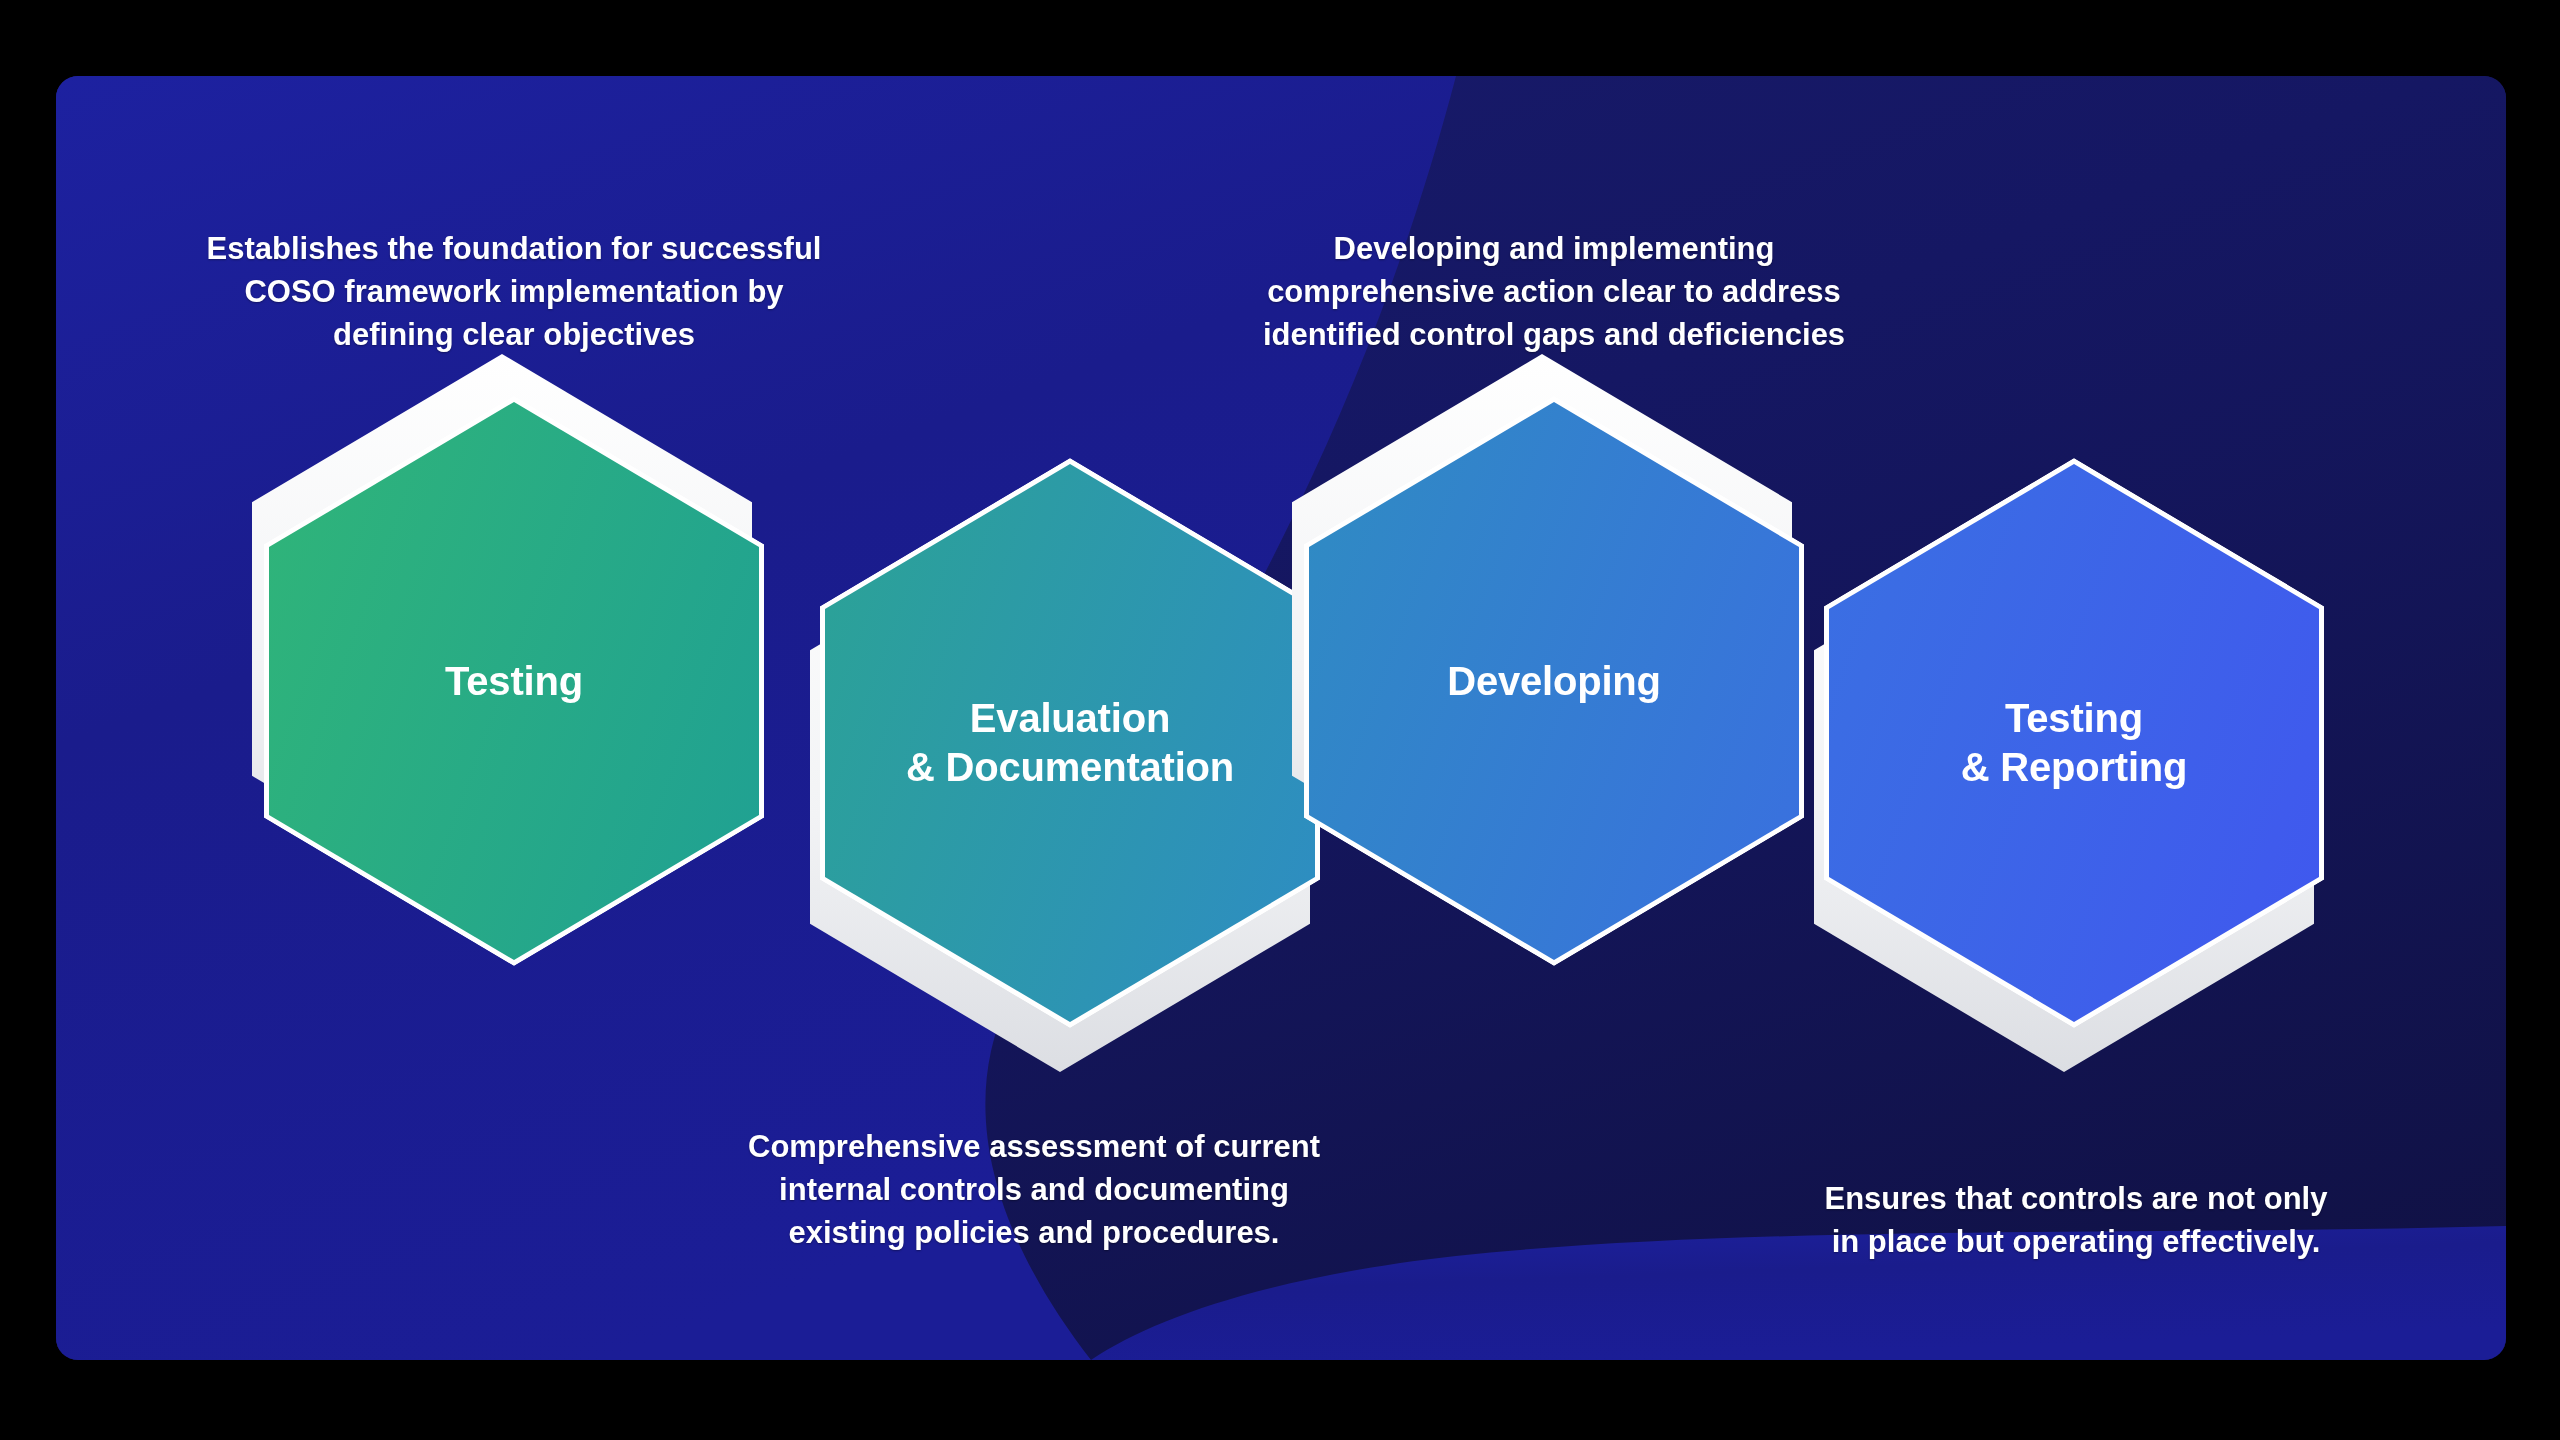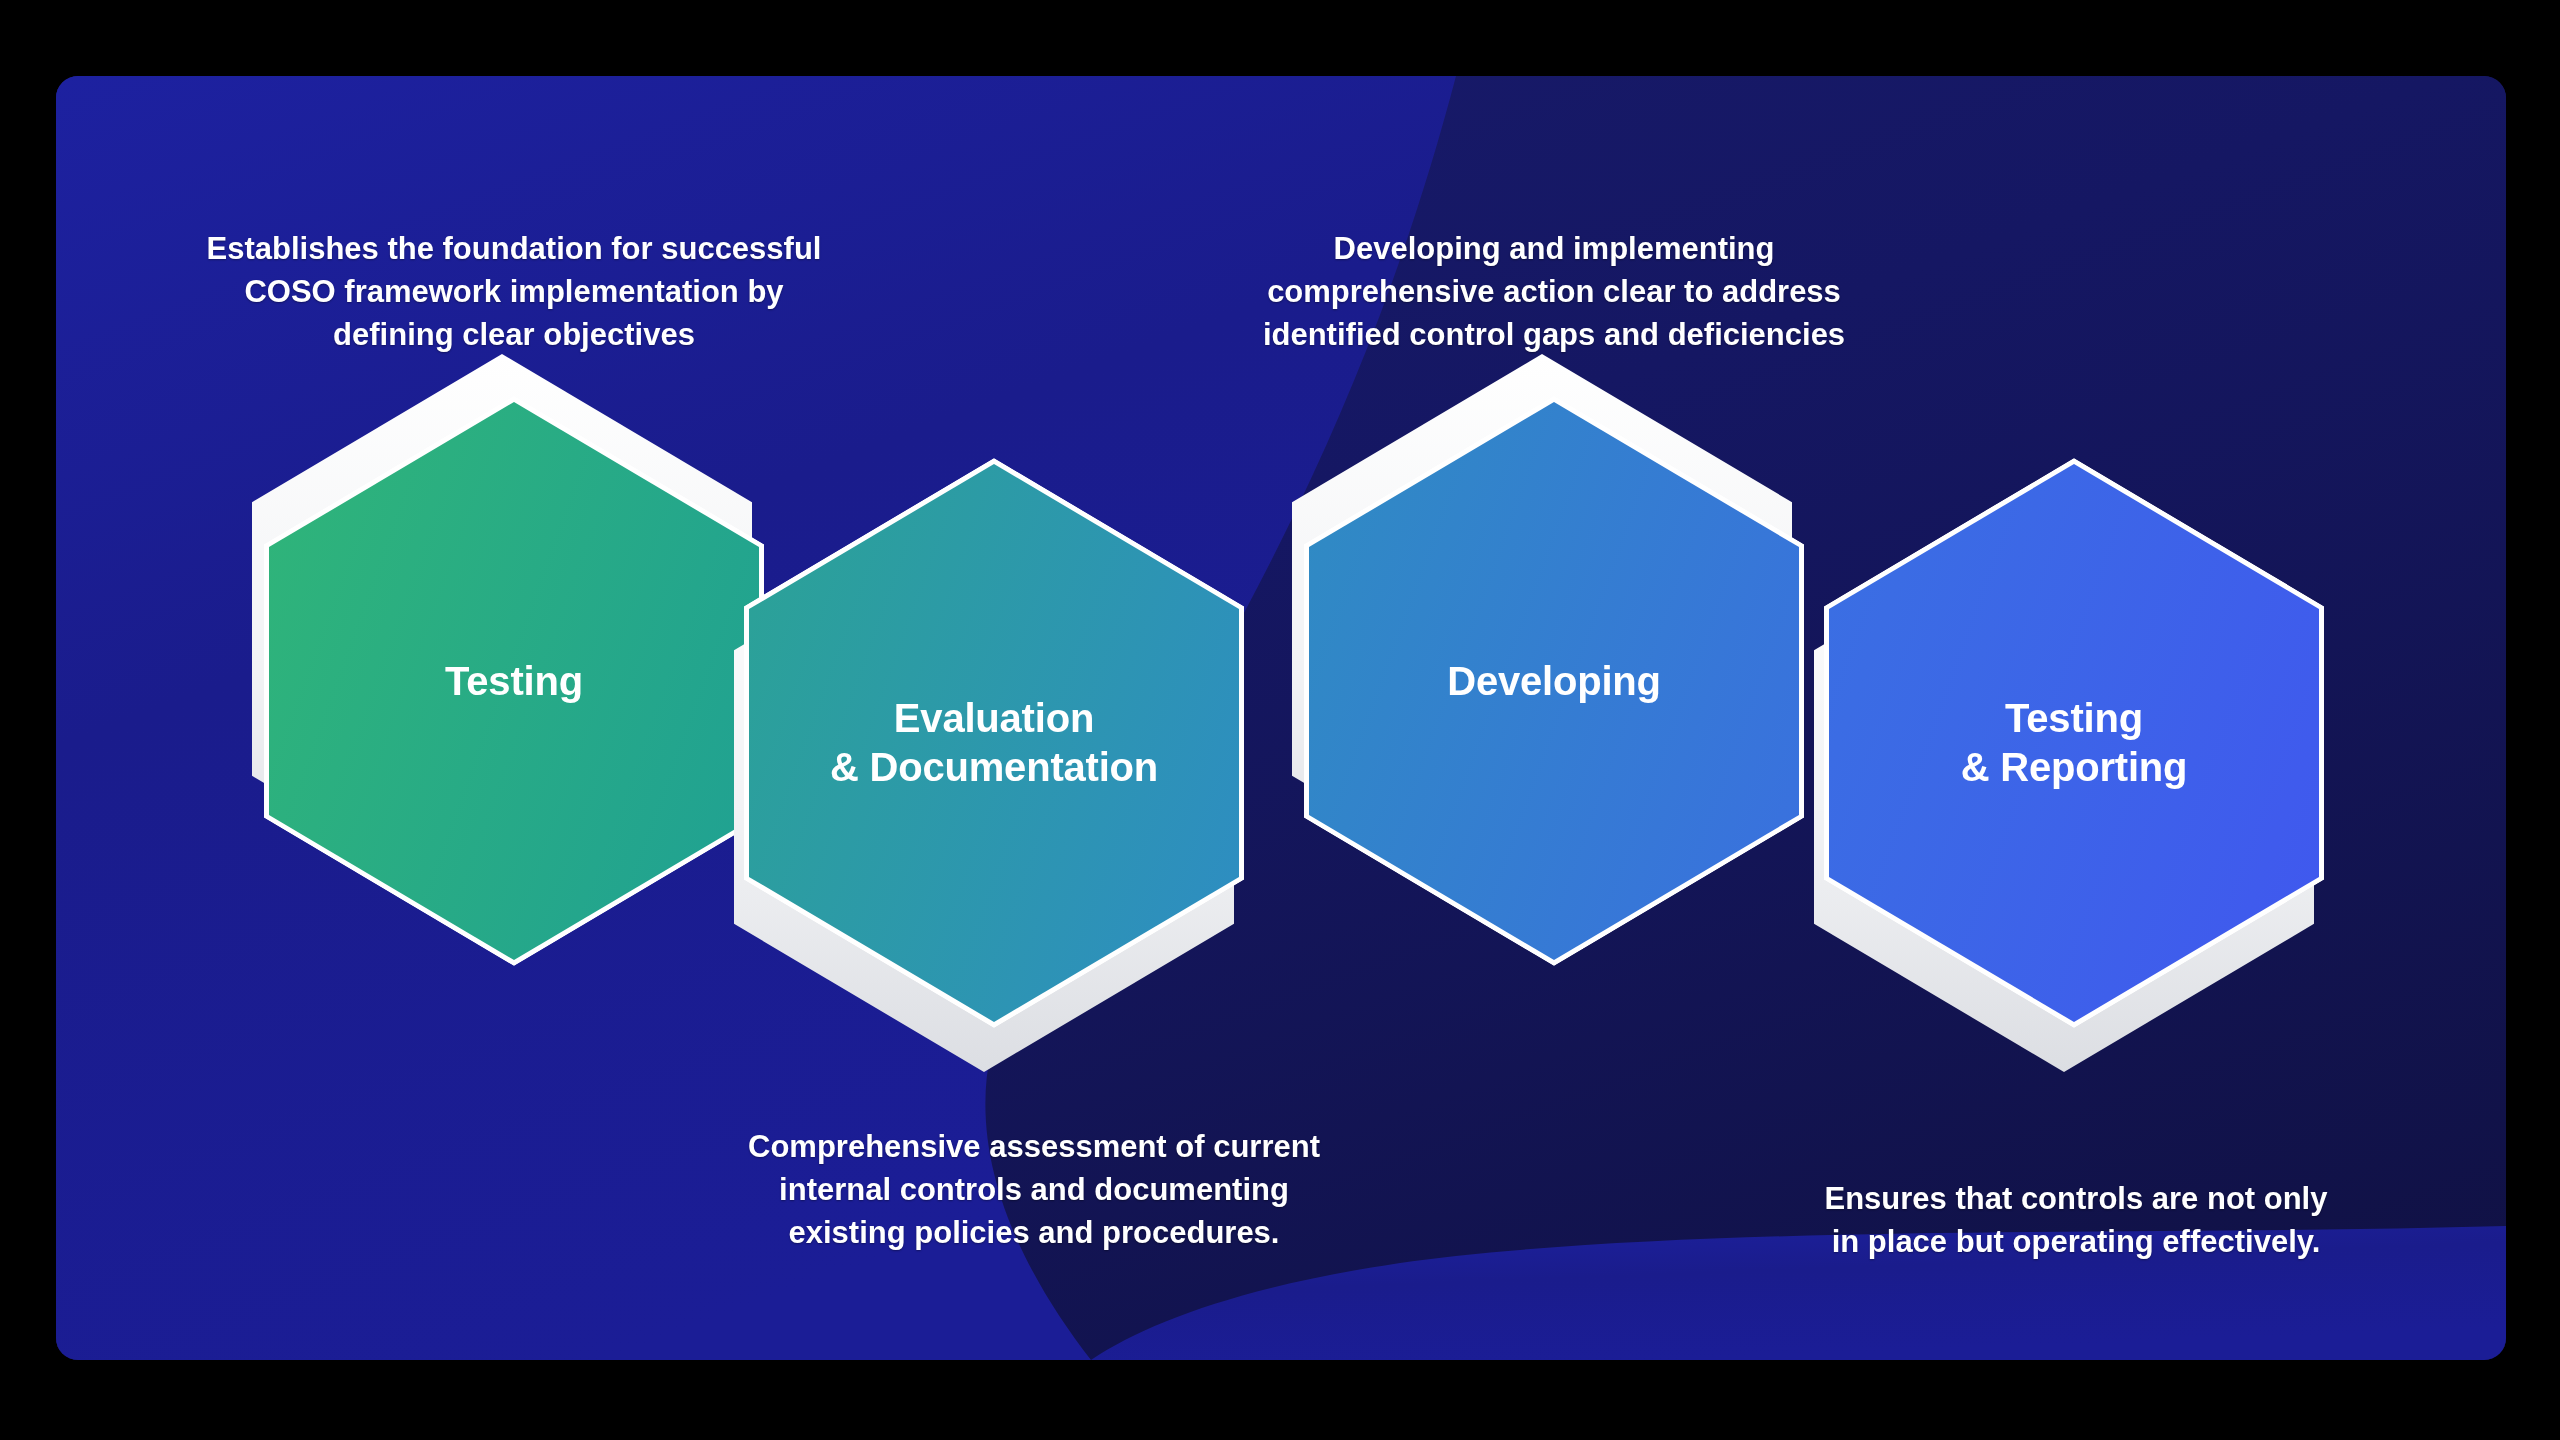--- a/index.html
+++ b/index.html
@@ -58,21 +58,21 @@
 
   .hex-cell {
     position: absolute;
     width: 500px;
     height: 570px;
   }
   .hex-cell.up   { top: 320px; }
   .hex-cell.down { top: 382px; }
 
   .hex-cell.c0 { left: 208px; }
-  .hex-cell.c1 { left: 688px; }
+  .hex-cell.c1 { left: 764px; }
   .hex-cell.c2 { left: 1248px; }
   .hex-cell.c3 { left: 1768px; }
 
   .hex-shadow {
     position: absolute;
     width: 500px;
     height: 570px;
     left: 0;
     top: 0;
     background: linear-gradient(180deg, #ffffff 0%, #f2f3f5 55%, #dcdee3 100%);

